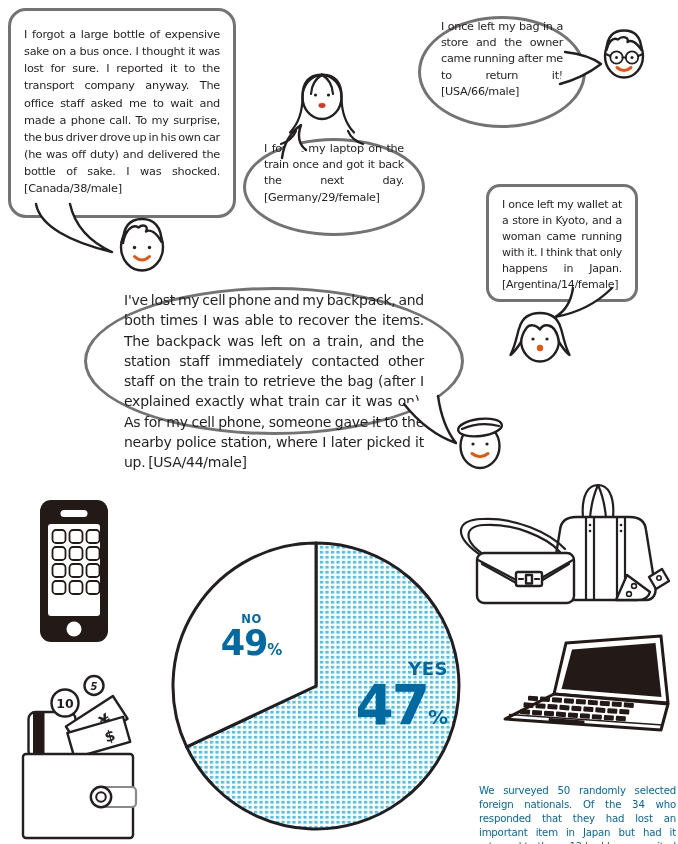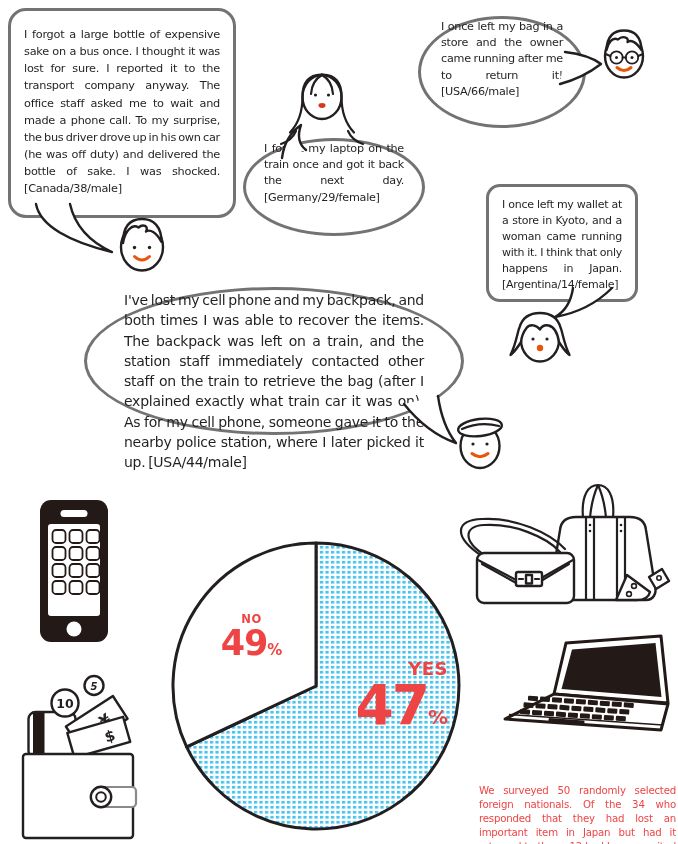--- a/index.html
+++ b/index.html
@@ -9,21 +9,21 @@
           text-align:justify;letter-spacing:-0.25px;word-spacing:-1.5px;z-index:1;box-sizing:border-box;}
   .bubble.oval{border-radius:50%;display:flex;align-items:flex-start;}
   .b1{left:8px;top:8px;width:228px;height:210px;border-radius:18px;padding:15px 13px;
       font-size:11.3px;line-height:1.52;}
   .b2{left:418px;top:16px;width:168px;height:112px;padding:0 20px;font-size:11.2px;line-height:1.45;}
   .b3{left:243px;top:138px;width:182px;height:98px;padding:0 18px;font-size:11.2px;line-height:1.45;}
   .b4{left:486px;top:184px;width:152px;height:118px;border-radius:14px;padding:10px 13px;
       font-size:11px;line-height:1.45;}
   .b5{left:84px;top:287px;width:380px;height:148px;padding:0 37px;font-size:14px;line-height:1.45;}
   #art{position:absolute;left:0;top:0;z-index:2;pointer-events:none;}
-  .overlay{position:absolute;z-index:3;color:#ef4444;}
+  .overlay{position:absolute;z-index:3;color:#0369a1;}
   .no-group{left:204px;top:614px;width:95px;text-align:center;}
   .yes-group{left:318px;top:660px;width:130px;text-align:right;}
   .lbl-small{font-size:11.5px;font-weight:700;letter-spacing:0.5px;line-height:1;}
   .lbl-yes{font-size:18px;font-weight:700;letter-spacing:0.5px;line-height:1;}
   .val-no{font-size:35px;font-weight:700;line-height:1;letter-spacing:-1px;}
   .val-yes{font-size:55px;font-weight:700;line-height:1;letter-spacing:-2px;}
   .pct-no{font-size:15px;font-weight:700;}
   .pct-yes{font-size:20px;font-weight:700;}
   .caption{left:479px;top:784px;width:197px;font-size:10.2px;line-height:1.36;
            text-align:justify;letter-spacing:-0.2px;word-spacing:-1px;}

